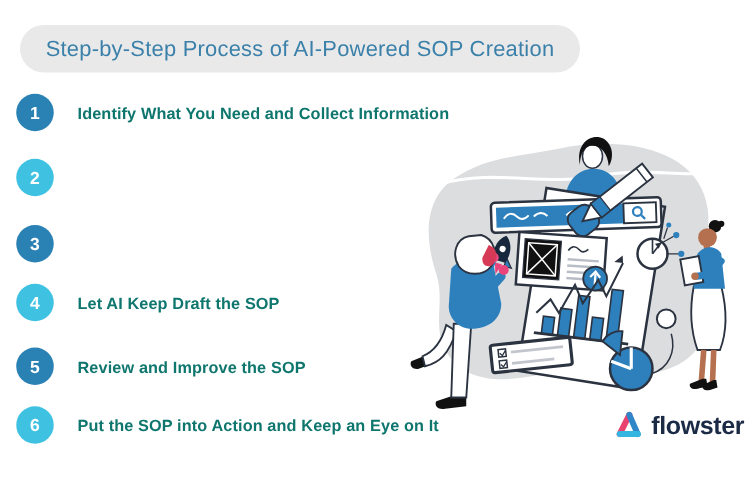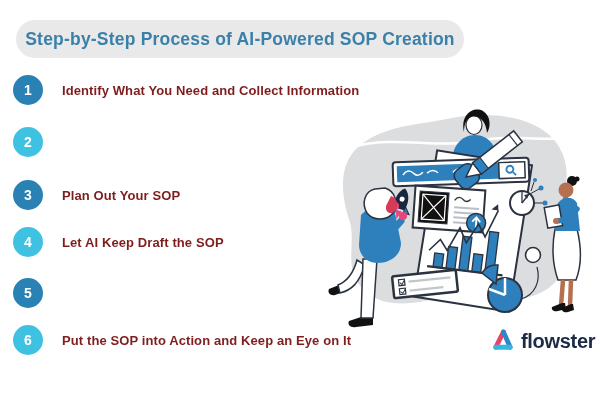--- a/index.html
+++ b/index.html
@@ -1,28 +1,28 @@
 <!DOCTYPE html>
 <html><head>
 <meta charset="utf-8">
 <style>
   html,body{margin:0;padding:0;background:#fff;}
   .canvas{position:relative;width:600px;height:400px;background:#ffffff;overflow:hidden;
           font-family:"Liberation Sans",sans-serif;}
   
   .title-pill{position:absolute;left:16px;top:20px;width:448px;height:38px;border-radius:19px;
               background:#e9e9ea;display:flex;align-items:center;justify-content:center;}
-  .title-text{color:#3a80a9;font-size:17.5px;font-weight:700;letter-spacing:.2px;white-space:nowrap;}
+  .title-text{color:#3a80a9;font-size:17.5px;font-weight:400;letter-spacing:.2px;white-space:nowrap;}
   
   .step{position:absolute;left:13px;display:flex;align-items:center;gap:19px;}
   .badge{width:30px;height:30px;border-radius:50%;display:flex;align-items:center;justify-content:center;
          color:#fff;font-size:14px;font-weight:700;flex:0 0 auto;}
   .tone-dark{background:#2a81b4;}
   .tone-light{background:#3fc2e2;}
-  .step-label{color:#7f1d1d;font-size:13px;font-weight:700;letter-spacing:.1px;white-space:nowrap;}
+  .step-label{color:#0f766e;font-size:13px;font-weight:700;letter-spacing:.1px;white-space:nowrap;}
   
   .illus{position:absolute;left:325px;top:103px;}
   
   .logo{position:absolute;left:490px;top:329px;display:flex;align-items:center;gap:6px;}
   .logo-text{color:#1b2b45;font-size:20px;font-weight:700;letter-spacing:-.3px;}
 </style>
 </head>
 <body>
 
 <div class="canvas">
@@ -33,28 +33,28 @@
 
   <div class="step" style="top:75px">
     <div class="badge tone-dark">1</div>
     <div class="step-label">Identify What You Need and Collect Information</div>
   </div>
   <div class="step" style="top:127px">
     <div class="badge tone-light">2</div>
   </div>
   <div class="step" style="top:180px">
     <div class="badge tone-dark">3</div>
-    <div class="step-label">Plan Out Your SOP</div>
   </div>
   <div class="step" style="top:227px">
     <div class="badge tone-light">4</div>
     <div class="step-label">Let AI Keep Draft the SOP</div>
   </div>
   <div class="step" style="top:278px">
     <div class="badge tone-dark">5</div>
+    <div class="step-label">Review and Improve the SOP</div>
   </div>
   <div class="step" style="top:325px">
     <div class="badge tone-light">6</div>
     <div class="step-label">Put the SOP into Action and Keep an Eye on It</div>
   </div>
 
   <svg class="illus" width="272" height="235" viewBox="0 0 272 235">
 
     <g>
       <path d="M122 16 C168 6 224 14 238 52 C250 84 228 104 238 130 C248 158 236 186 204 194

